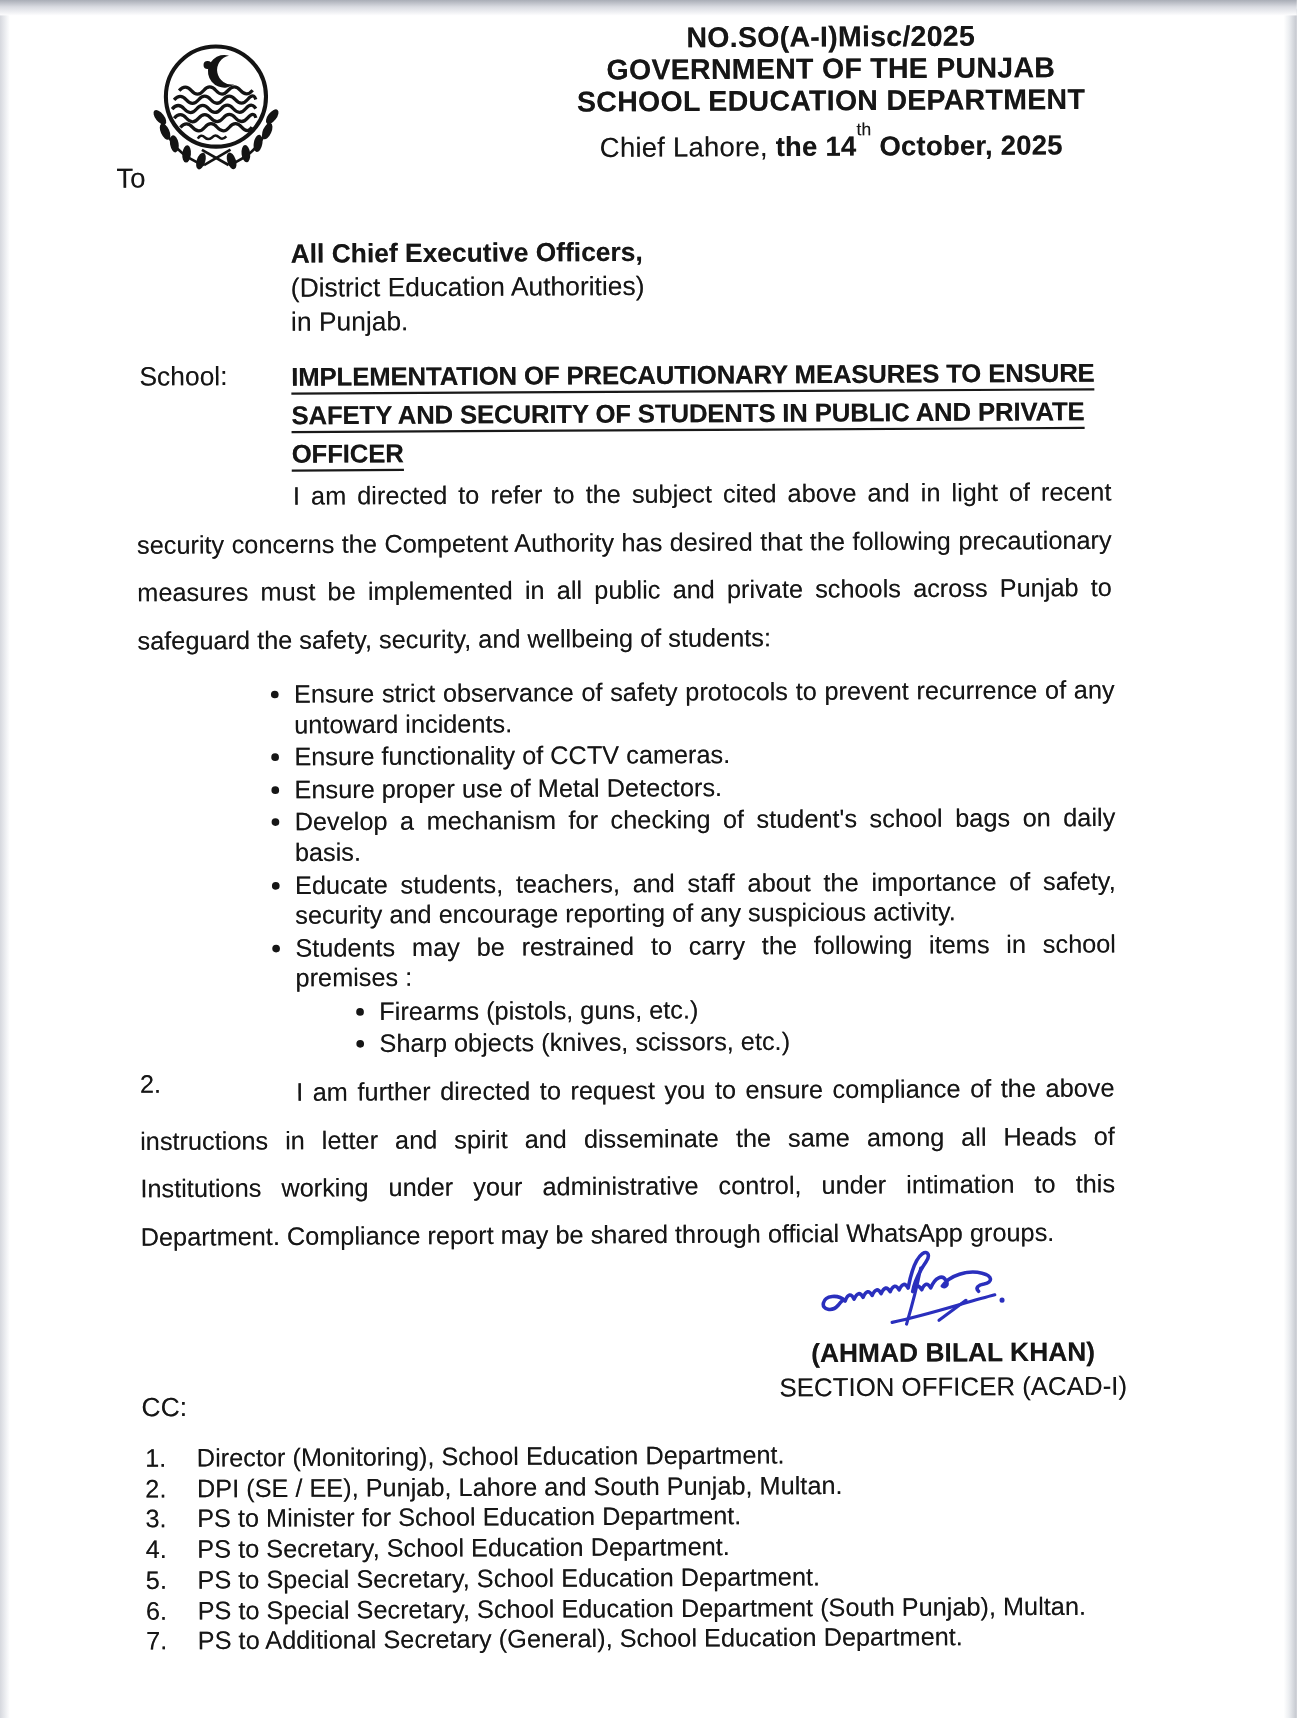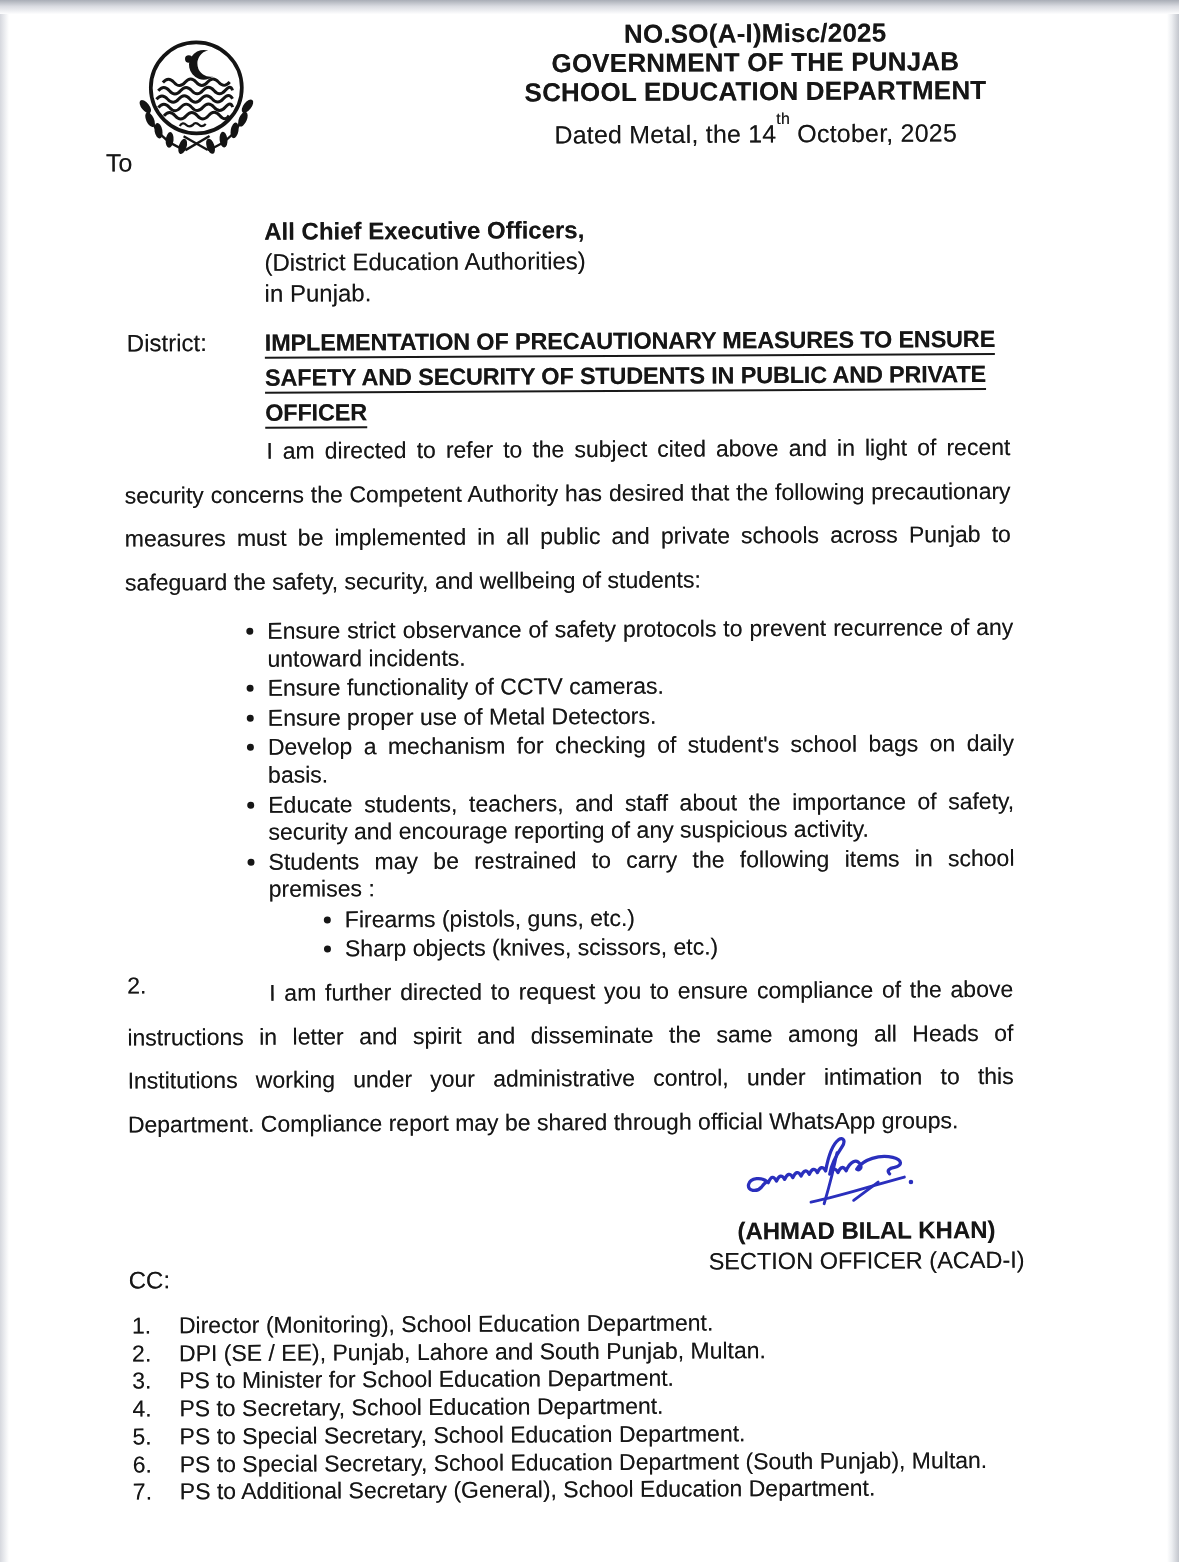--- a/index.html
+++ b/index.html
@@ -16,21 +16,21 @@
     background:linear-gradient(90deg,#d6d8de,#f3f4f6 70%,#fff);z-index:5}
   .scan-right{right:0;top:8px;width:12px;height:1554px;
     background:linear-gradient(270deg,#c3c6cd,#eceef1 60%,#fff);z-index:5}
   .sheet{position:absolute;inset:0;transform:rotate(-0.3deg);transform-origin:600px 0;
     text-shadow:0 0 .5px rgba(10,10,10,.55)}
   
   .logo{left:118px;top:30px;width:152px;height:130px;color:#141414}
   .hdr{left:505px;top:20px;width:500px;text-align:center;
     font-weight:bold;font-size:26px;line-height:29px;letter-spacing:.2px}
   .date-line{margin-top:7px;font-weight:normal;font-size:25px}
-  .date-line .b{font-weight:normal}
+  .date-line .b{font-weight:bold}
   .date-line sup{font-size:16px;position:relative;top:-9px;font-weight:normal}
   .to-label{left:105px;top:146px;font-size:25px}
   .addressee{left:263px;top:214px;font-size:24px;line-height:31px}
   .addressee .first{font-weight:bold}
   
   .subject-label{left:125px;top:327px;font-size:24px}
   .subject{left:263px;top:324px;width:755px;font-weight:bold;
     font-size:23.5px;line-height:35px;letter-spacing:-0.2px}
   .subject .u{border-bottom:2.5px solid #191919;padding-bottom:1px}
   
@@ -96,32 +96,32 @@
         <path d="M 70 127 L 96 112"></path>
         <path d="M 94 127 L 68 112"></path>
       </g>
     </svg>
   </div>
 
   <div class="abs hdr">
     <div>NO.SO(A-I)Misc/2025</div>
     <div>GOVERNMENT OF THE PUNJAB</div>
     <div>SCHOOL EDUCATION DEPARTMENT</div>
-    <div class="date-line"><span>Dated Metal, </span><span class="b">the 14</span><sup>th</sup><span class="b"> October, 2025</span></div>
+    <div class="date-line"><span>Chief Lahore, </span><span class="b">the 14</span><sup>th</sup><span class="b"> October, 2025</span></div>
   </div>
 
   <div class="abs to-label">To</div>
 
   <div class="abs addressee">
     <div class="first">All Chief Executive Officers,</div>
     <div>(District Education Authorities)</div>
     <div>in Punjab.</div>
   </div>
 
-  <div class="abs subject-label">District:</div>
+  <div class="abs subject-label">School:</div>
   <div class="abs subject">
     <div><span class="u">IMPLEMENTATION OF PRECAUTIONARY MEASURES TO ENSURE</span></div>
     <div><span class="u">SAFETY AND SECURITY OF STUDENTS IN PUBLIC AND PRIVATE</span></div>
     <div><span class="u">OFFICER</span></div>
   </div>
 
   <div class="abs para p1">I am directed to refer to the subject cited above and in light of recent security concerns the Competent Authority has desired that the following precautionary measures must be implemented in all public and private schools across Punjab to safeguard the safety, security, and wellbeing of students:</div>
 
   <div class="abs bullets">
     <ul class="main">

